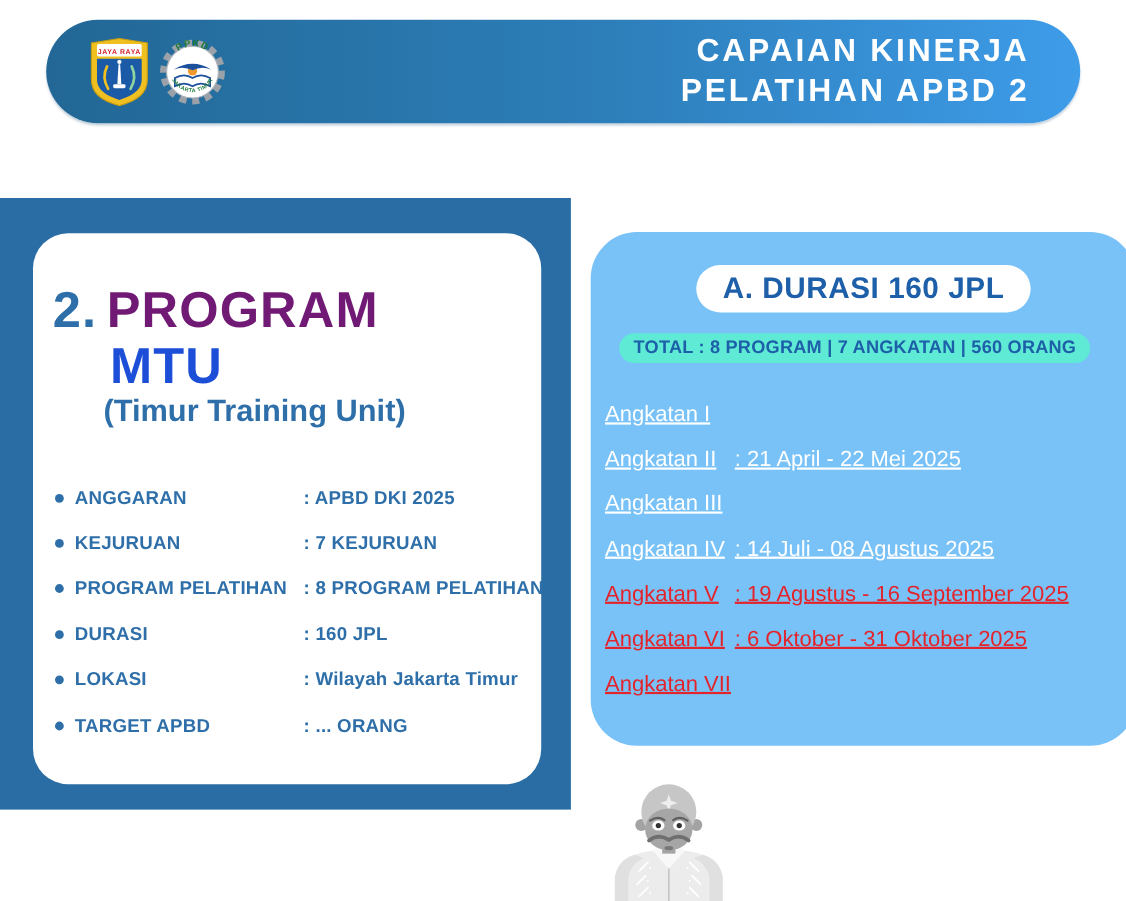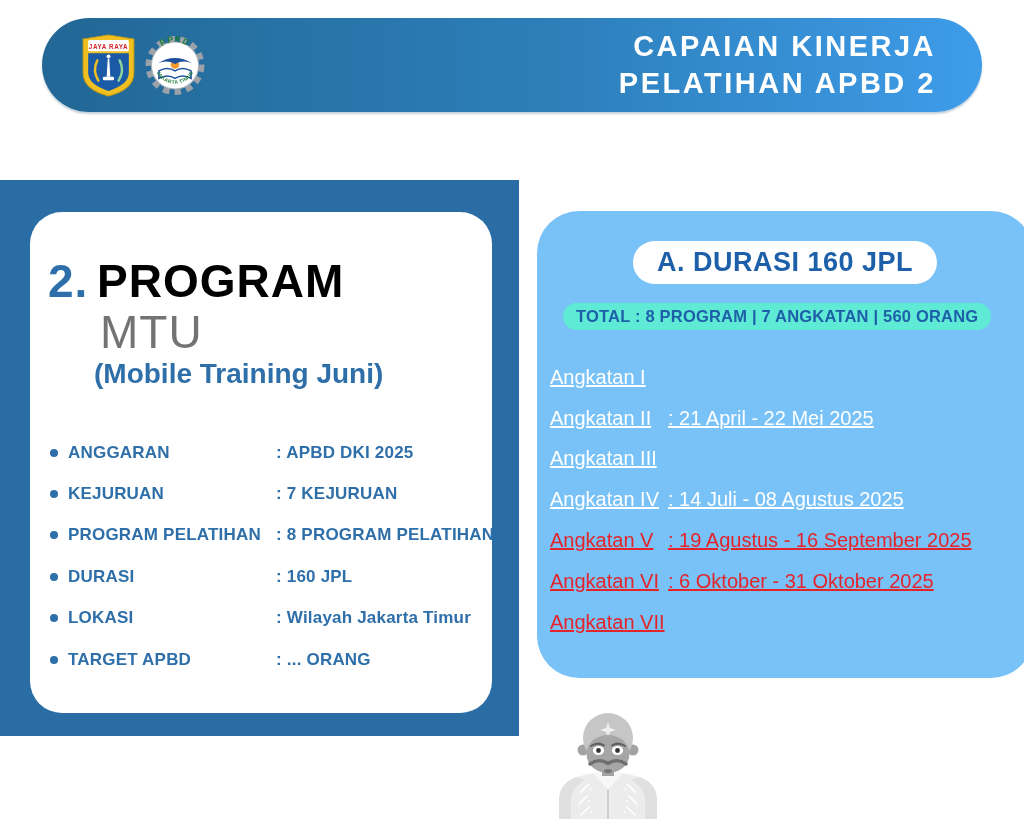--- a/index.html
+++ b/index.html
@@ -12,22 +12,22 @@
           background:linear-gradient(90deg,#226795 0%,#2d7fba 55%,#3e9ce9 100%);
           box-shadow:0 2px 2px rgba(20,70,110,.25);}
   .banner-logos{position:absolute;left:40px;top:0;height:94px;display:flex;align-items:center;gap:10px;}
   .banner-title{position:absolute;right:46px;top:50%;transform:translateY(-50%);text-align:right;
                 color:#ffffff;font-weight:bold;font-size:29px;line-height:37px;letter-spacing:2.5px;}
 
   
   .left-panel{position:absolute;left:0;top:180px;width:519px;height:556px;background:#2a6da5;}
   .left-card{position:absolute;left:30px;top:32px;width:462px;height:501px;background:#ffffff;border-radius:32px;}
   .t-num{position:absolute;left:18px;top:42px;font-size:46px;font-weight:bold;color:#2e6fa9;letter-spacing:1px;}
-  .t-line1{position:absolute;left:67px;top:42px;font-size:46px;font-weight:bold;color:#000000;letter-spacing:1px;}
-  .t-line2{position:absolute;left:70px;top:93px;font-size:46px;font-weight:normal;color:#737373;letter-spacing:1px;}
+  .t-line1{position:absolute;left:67px;top:42px;font-size:46px;font-weight:bold;color:#701a75;letter-spacing:1px;}
+  .t-line2{position:absolute;left:70px;top:93px;font-size:46px;font-weight:bold;color:#1d4ed8;letter-spacing:1px;}
   .t-sub{position:absolute;left:64px;top:146px;font-size:28px;font-weight:bold;color:#2e6fa9;}
   .detail-list{position:absolute;left:0;top:220px;width:462px;}
   .detail-row{position:relative;height:41.4px;display:flex;align-items:center;padding-left:20px;}
   .dot{position:absolute;left:20px;width:8px;height:8px;border-radius:50%;background:#2e6fa9;}
   .dlabel{position:absolute;left:38px;font-size:17px;font-weight:bold;color:#2e6fa9;letter-spacing:.2px;}
   .dvalue{position:absolute;left:246px;font-size:17px;font-weight:bold;color:#2e6fa9;letter-spacing:.2px;white-space:nowrap;}
 
   
   .right-card{position:absolute;left:537px;top:211px;width:496px;height:467px;background:#79c2f8;border-radius:42px;}
   .durasi-pill{position:absolute;left:50%;top:30px;transform:translateX(-50%);background:#ffffff;border-radius:24px;
@@ -88,21 +88,21 @@
       <div>CAPAIAN KINERJA</div>
       <div>PELATIHAN APBD 2</div>
     </div>
   </div>
 
   <div class="left-panel">
     <div class="left-card">
       <div class="t-num">2.</div>
       <div class="t-line1">PROGRAM</div>
       <div class="t-line2">MTU</div>
-      <div class="t-sub">(Mobile Training Juni)</div>
+      <div class="t-sub">(Timur Training Unit)</div>
 
       <div class="detail-list">
         <div class="detail-row">
           <span class="dot"></span>
           <span class="dlabel">ANGGARAN</span>
           <span class="dvalue">: APBD DKI 2025</span>
         </div>
         <div class="detail-row">
           <span class="dot"></span>
           <span class="dlabel">KEJURUAN</span>

